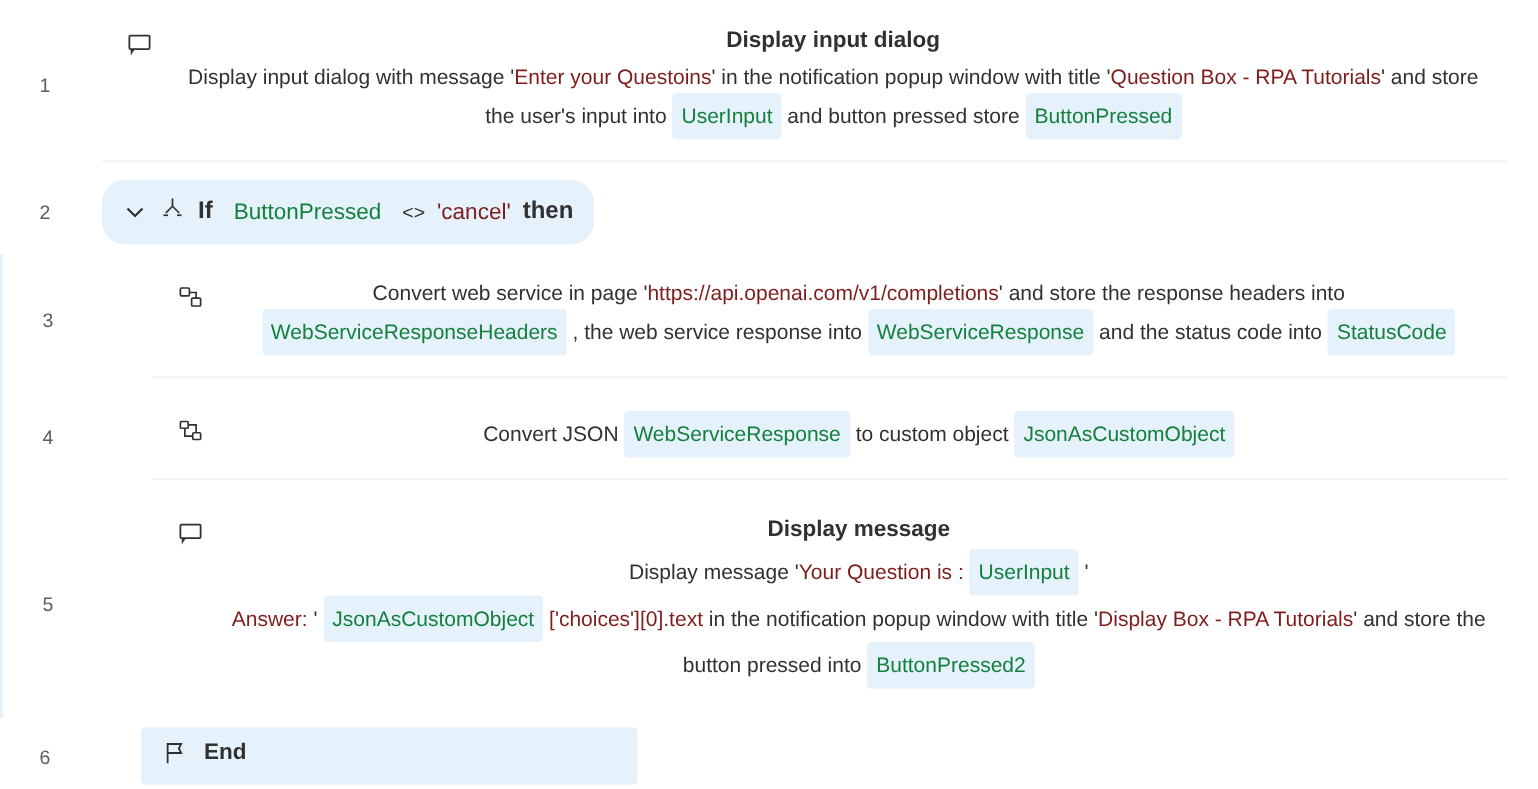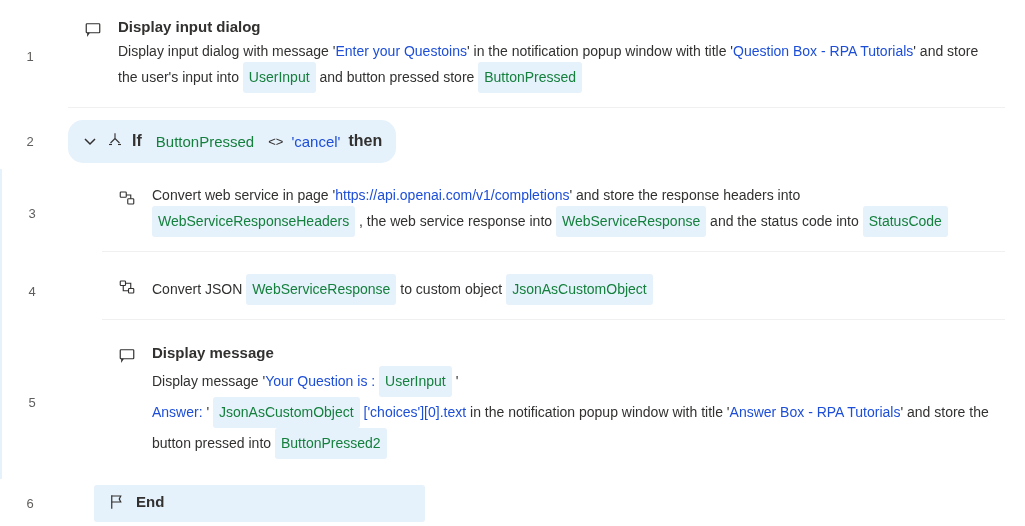--- a/index.html
+++ b/index.html
@@ -21,35 +21,36 @@
   color: #605e5c;
   font-size: 13px;
 }
 .content { flex: 1; padding: 6px 20px 6px 8px; }
 .action-block {
   display: flex;
   align-items: flex-start;
   gap: 14px;
   padding: 10px 12px 14px 14px;
   border-bottom: 1px solid #f0f0f0;
+  text-align: center;
 }
 .nested .action-block { margin-left: 32px; }
 .icon-cell {
   width: 22px;
   flex-shrink: 0;
   display: flex;
   justify-content: center;
   padding-top: 4px;
   color: #323130;
 }
 .icon-cell svg { width: 18px; height: 18px; }
 .action-body { flex: 1; line-height: 1.5; }
 .action-title { font-weight: 600; font-size: 15px; margin-bottom: 2px; }
 .desc { font-size: 14px; color: #323130; }
-.str { color: #1d4ed8; }
+.str { color: #7f1d1d; }
 .var {
   background: #e5f1fb;
   color: #15803d;
   padding: 5px 6px;
   border-radius: 3px;
   display: inline-block;
 }
 .if-bar {
   display: flex;
   align-items: center;
@@ -178,21 +179,21 @@
           <div class="icon-cell">
             <svg viewBox="0 0 24 24" fill="none" stroke="currentColor" stroke-width="1.6">
                 <rect x="3" y="5" width="18" height="12" rx="1"></rect>
                 <path d="M7 17l-2 3v-3"></path>
               </svg>
           </div>
           <div class="action-body">
             <div class="action-title">Display message</div>
             <div class="desc">
               <span>Display message '</span><span class="str">Your Question is : </span><span class="var">UserInput</span><span> '</span><br>
-              <span class="str">Answer: </span><span>' </span><span class="var">JsonAsCustomObject</span><span class="str"> ['choices'][0].text</span><span> in the notification popup window with title '</span><span class="str">Answer Box - RPA Tutorials</span><span>' and store the button pressed into </span><span class="var">ButtonPressed2</span>
+              <span class="str">Answer: </span><span>' </span><span class="var">JsonAsCustomObject</span><span class="str"> ['choices'][0].text</span><span> in the notification popup window with title '</span><span class="str">Display Box - RPA Tutorials</span><span>' and store the button pressed into </span><span class="var">ButtonPressed2</span>
             </div>
           </div>
         </div>
       </div>
     </div>
 
   </div>
 
   <div class="row">
     <div class="gutter">6</div>

